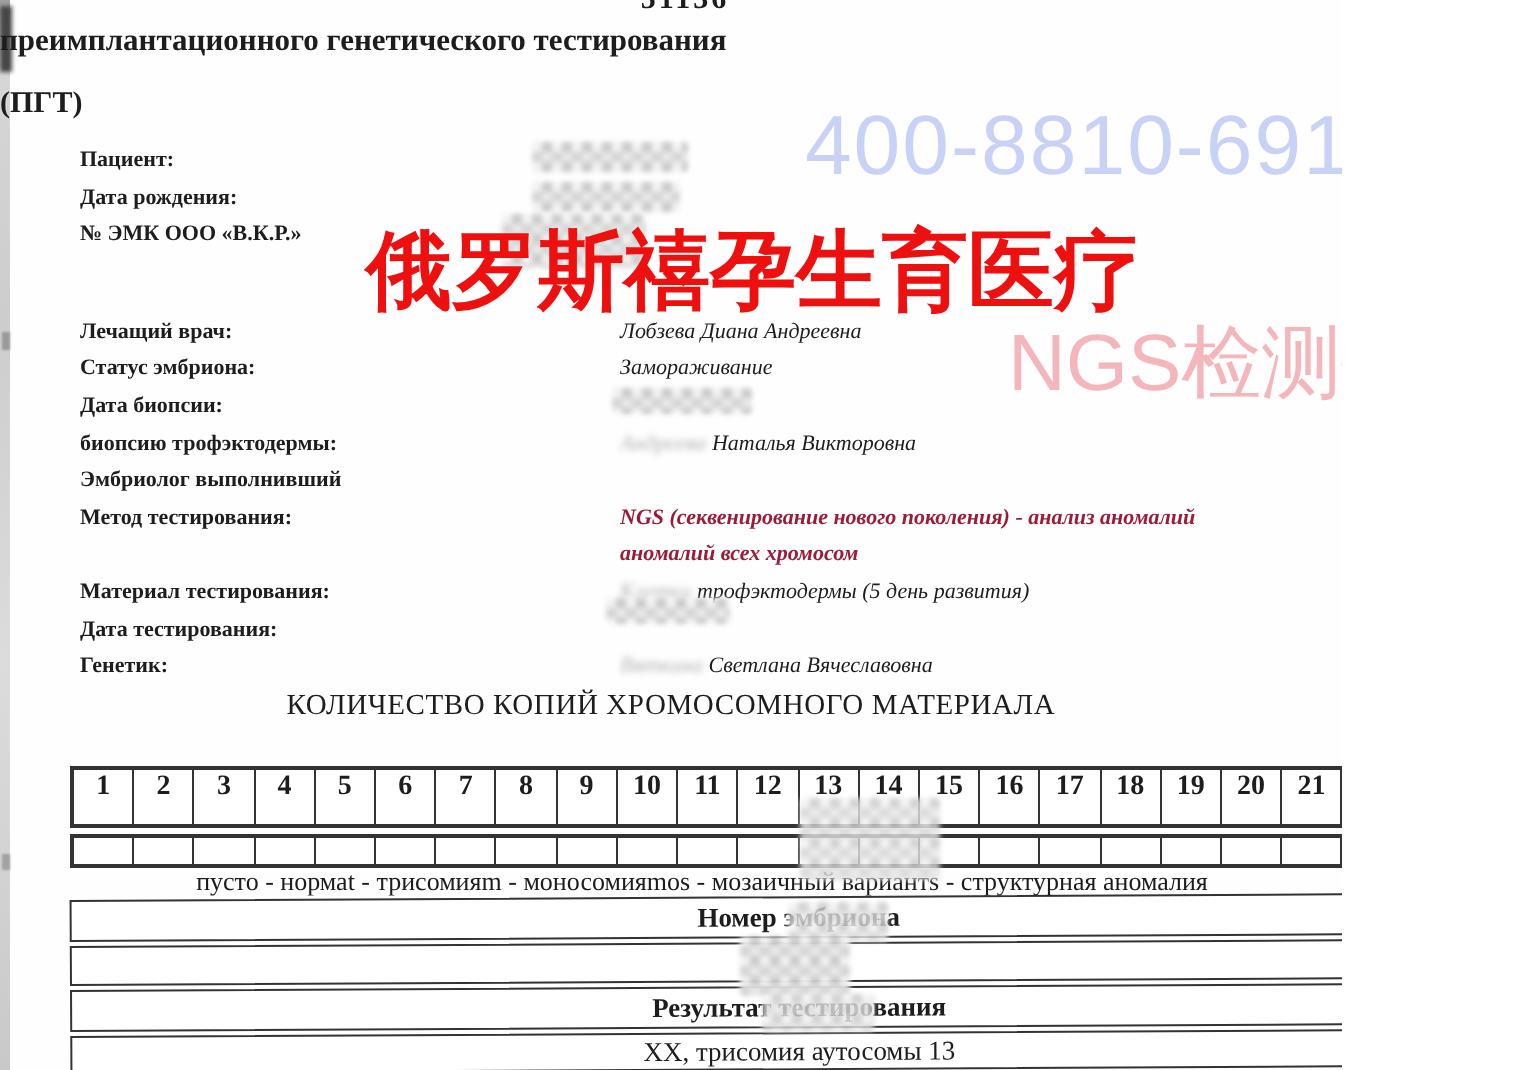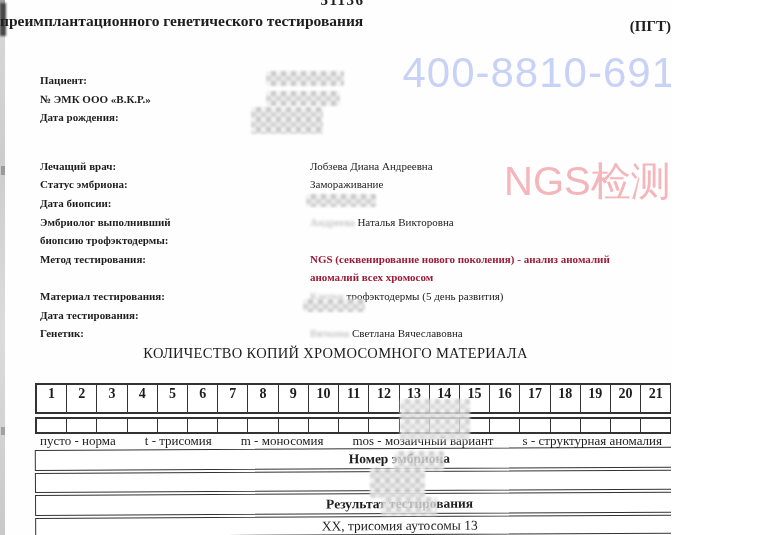--- a/index.html
+++ b/index.html
@@ -12,55 +12,55 @@
   .edge-strip{position:absolute;left:0;top:0;width:5px;height:535px;
     background:linear-gradient(#9f9f9f,#d6d6d6 7%,#cdcdcd 30%,#dcdcdc 62%,#c9c9c9);}
   .edge-dark{position:absolute;left:0;top:3px;width:6px;height:33px;background:#474747;filter:blur(1px);}
   .edge-dot1{position:absolute;left:1px;top:166px;width:4px;height:9px;background:#9a9a9a;filter:blur(.6px);}
   .edge-dot2{position:absolute;left:1px;top:427px;width:4px;height:8px;background:#a2a2a2;filter:blur(.6px);}
 
   .doc-number{position:absolute;top:-8px;left:14px;right:0;text-align:center;
     font-weight:bold;font-size:15px;letter-spacing:1.5px;}
   .title1{position:absolute;top:12px;left:0;width:100%;text-align:left;
     font-weight:bold;font-size:15.5px;}
-  .title2{position:absolute;top:18px;left:0;width:100%;text-align:right;
+  .title2{position:absolute;top:44px;left:0;width:100%;text-align:left;
     font-weight:bold;font-size:15px;}
 
   
   .wm-phone{position:absolute;top:49px;right:-5px;z-index:4;white-space:nowrap;
     font-family:"Liberation Sans","DejaVu Sans",sans-serif;font-size:42px;letter-spacing:1px;}
   .wm-cn{position:absolute;left:183px;top:107px;z-index:5;white-space:nowrap;
     font-family:"Liberation Sans","DejaVu Sans",sans-serif;font-size:43px;font-weight:bold;}
   .wm-ngs{position:absolute;left:504px;top:154px;z-index:5;white-space:nowrap;
     font-family:"Liberation Sans","DejaVu Sans",sans-serif;font-size:40px;}
 
   
   .fields{position:absolute;left:40px;top:71px;width:715px;font-size:11px;line-height:18.6px;z-index:2;}
   .frow{display:flex;align-items:flex-start;}
   .flabel{width:270px;flex-shrink:0;font-weight:bold;}
-  .fvalue{flex:1;}
+  .fvalue{flex:1;font-style:italic;}
   .gap30{height:30px;}
   .method{color:#9b1c38;font-weight:bold;}
   .smudge{color:#b3b3b3;filter:blur(1.6px);}
 
   .copies-heading{position:absolute;top:345px;left:0;width:100%;text-align:center;
     font-weight:normal;font-size:14.5px;letter-spacing:.3px;}
 
   
   .chrom-header,.chrom-values{position:absolute;left:35px;width:729px;display:grid;
     grid-template-columns:repeat(24,1fr);border:2px solid #333;box-sizing:border-box;background:#fff;}
   .chrom-header{top:383px;height:31px;}
   .chrom-values{top:417px;height:17px;}
   .chc{border-right:1.5px solid #333;overflow:hidden;}
   .chc:last-child{border-right:none;}
   .chh{font-weight:bold;font-size:14px;display:flex;justify-content:center;align-items:flex-start;padding-top:1px;}
   .chv{font-size:11.5px;padding-left:4px;display:flex;align-items:center;}
 
   .legend{position:absolute;left:40px;top:433px;width:622px;display:flex;
-    justify-content:space-between;font-size:13px;white-space:nowrap;z-index:2;}
+    justify-content:center;font-size:13px;white-space:nowrap;z-index:2;}
 
   
   .result-table{position:absolute;left:35px;top:450px;width:729px;
     transform:rotate(-0.3deg);transform-origin:left center;z-index:1;}
   .bt{border:1.5px solid #333;box-sizing:content-box;display:flex;align-items:center;
     justify-content:center;font-size:13.5px;background:#fff;}
   .bt.hd{font-weight:bold;}
   .bt1{height:19px;margin-bottom:2px;}
   .bt2{height:18px;margin-bottom:2px;}
   .bt3{height:19px;margin-bottom:2px;}
@@ -80,52 +80,53 @@
   <div class="edge-strip"></div>
   <div class="edge-dark"></div>
   <div class="edge-dot1"></div>
   <div class="edge-dot2"></div>
 
   <div class="doc-number">51136</div>
   <div class="title1">преимплантационного генетического тестирования</div>
   <div class="title2">(ПГТ)</div>
 
   <div class="wm-phone" style="color: rgb(200, 210, 246);">400-8810-691</div>
+  <div class="wm-cn" style="color: rgb(238, 15, 15);">俄罗斯禧孕生育医疗</div>
   <div class="wm-ngs" style="color: rgb(244, 182, 186);">NGS检测技术</div>
 
   <div class="fields">
     <div class="frow">
       <div class="flabel">Пациент:</div>
       <div class="fvalue"></div>
     </div>
     <div class="frow">
+      <div class="flabel">Дата рождения:</div>
+      <div class="fvalue"></div>
+    </div>
+    <div class="frow">
       <div class="flabel">№ ЭМК ООО «В.К.Р.»</div>
-      <div class="fvalue"></div>
-    </div>
-    <div class="frow">
-      <div class="flabel">Дата рождения:</div>
       <div class="fvalue"></div>
     </div>
     <div class="gap30"></div>
     <div class="frow">
       <div class="flabel">Лечащий врач:</div>
       <div class="fvalue">Лобзева Диана Андреевна</div>
     </div>
     <div class="frow">
       <div class="flabel">Статус эмбриона:</div>
       <div class="fvalue">Замораживание</div>
     </div>
     <div class="frow">
       <div class="flabel">Дата биопсии:</div>
       <div class="fvalue"></div>
     </div>
     <div class="frow">
       <div class="flabel">
+        <div>биопсию трофэктодермы:</div>
         <div>Эмбриолог выполнивший</div>
-        <div>биопсию трофэктодермы:</div>
       </div>
       <div class="fvalue">
         <span class="smudge">Андреева</span>
         <span>Наталья Викторовна</span>
       </div>
     </div>
     <div class="frow">
       <div class="flabel">Метод тестирования:</div>
       <div class="fvalue method" style="color: rgb(155, 28, 56);">
         <div>NGS  (секвенирование нового поколения) - анализ аномалий</div>

